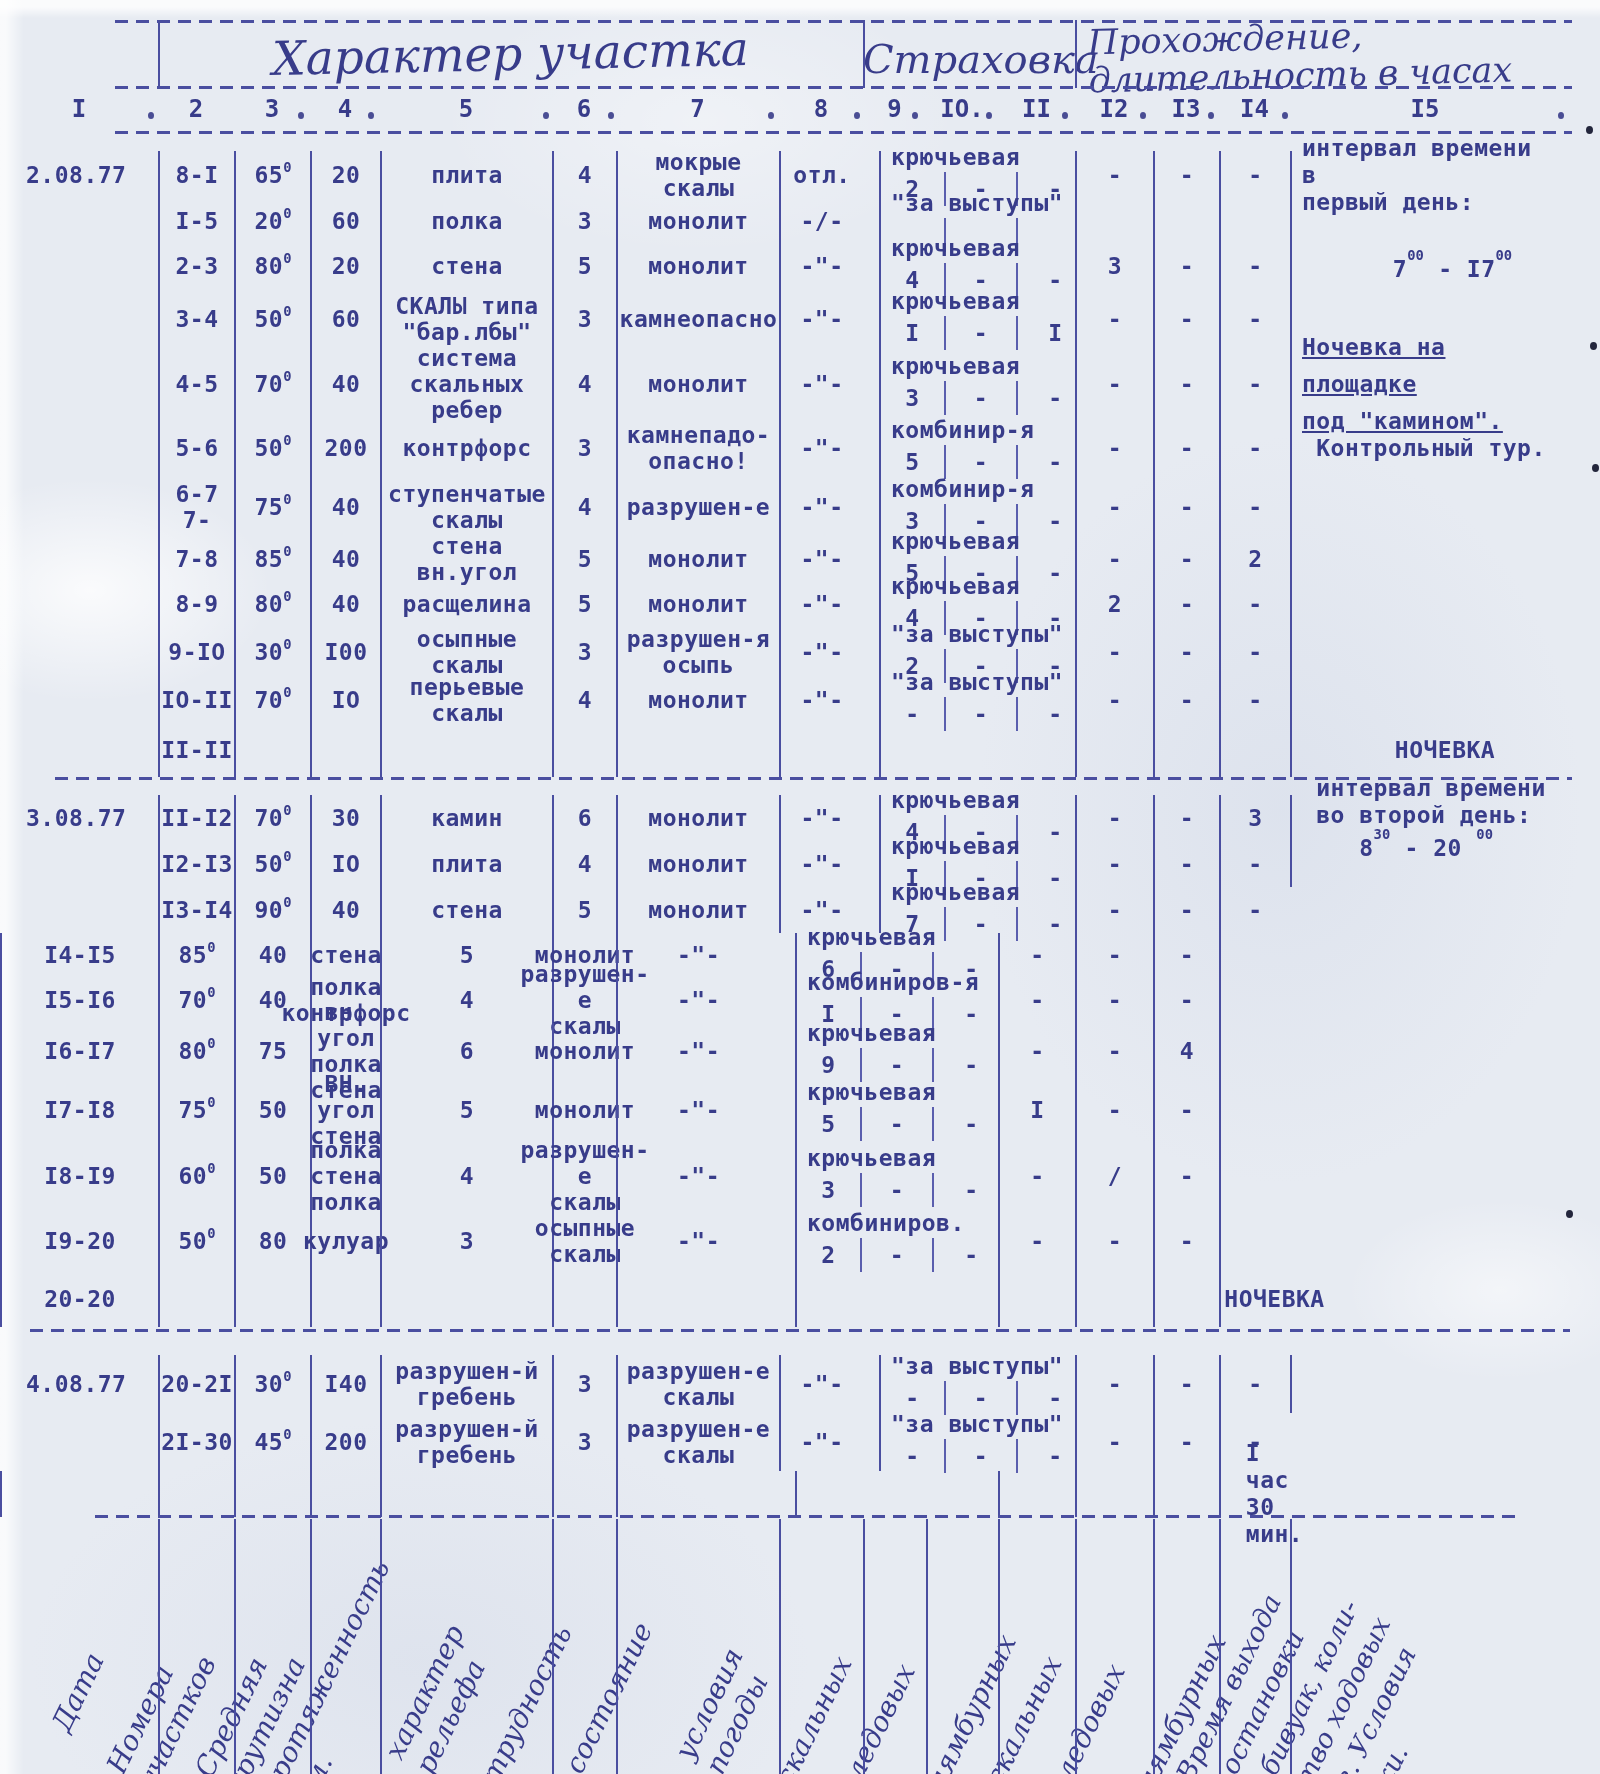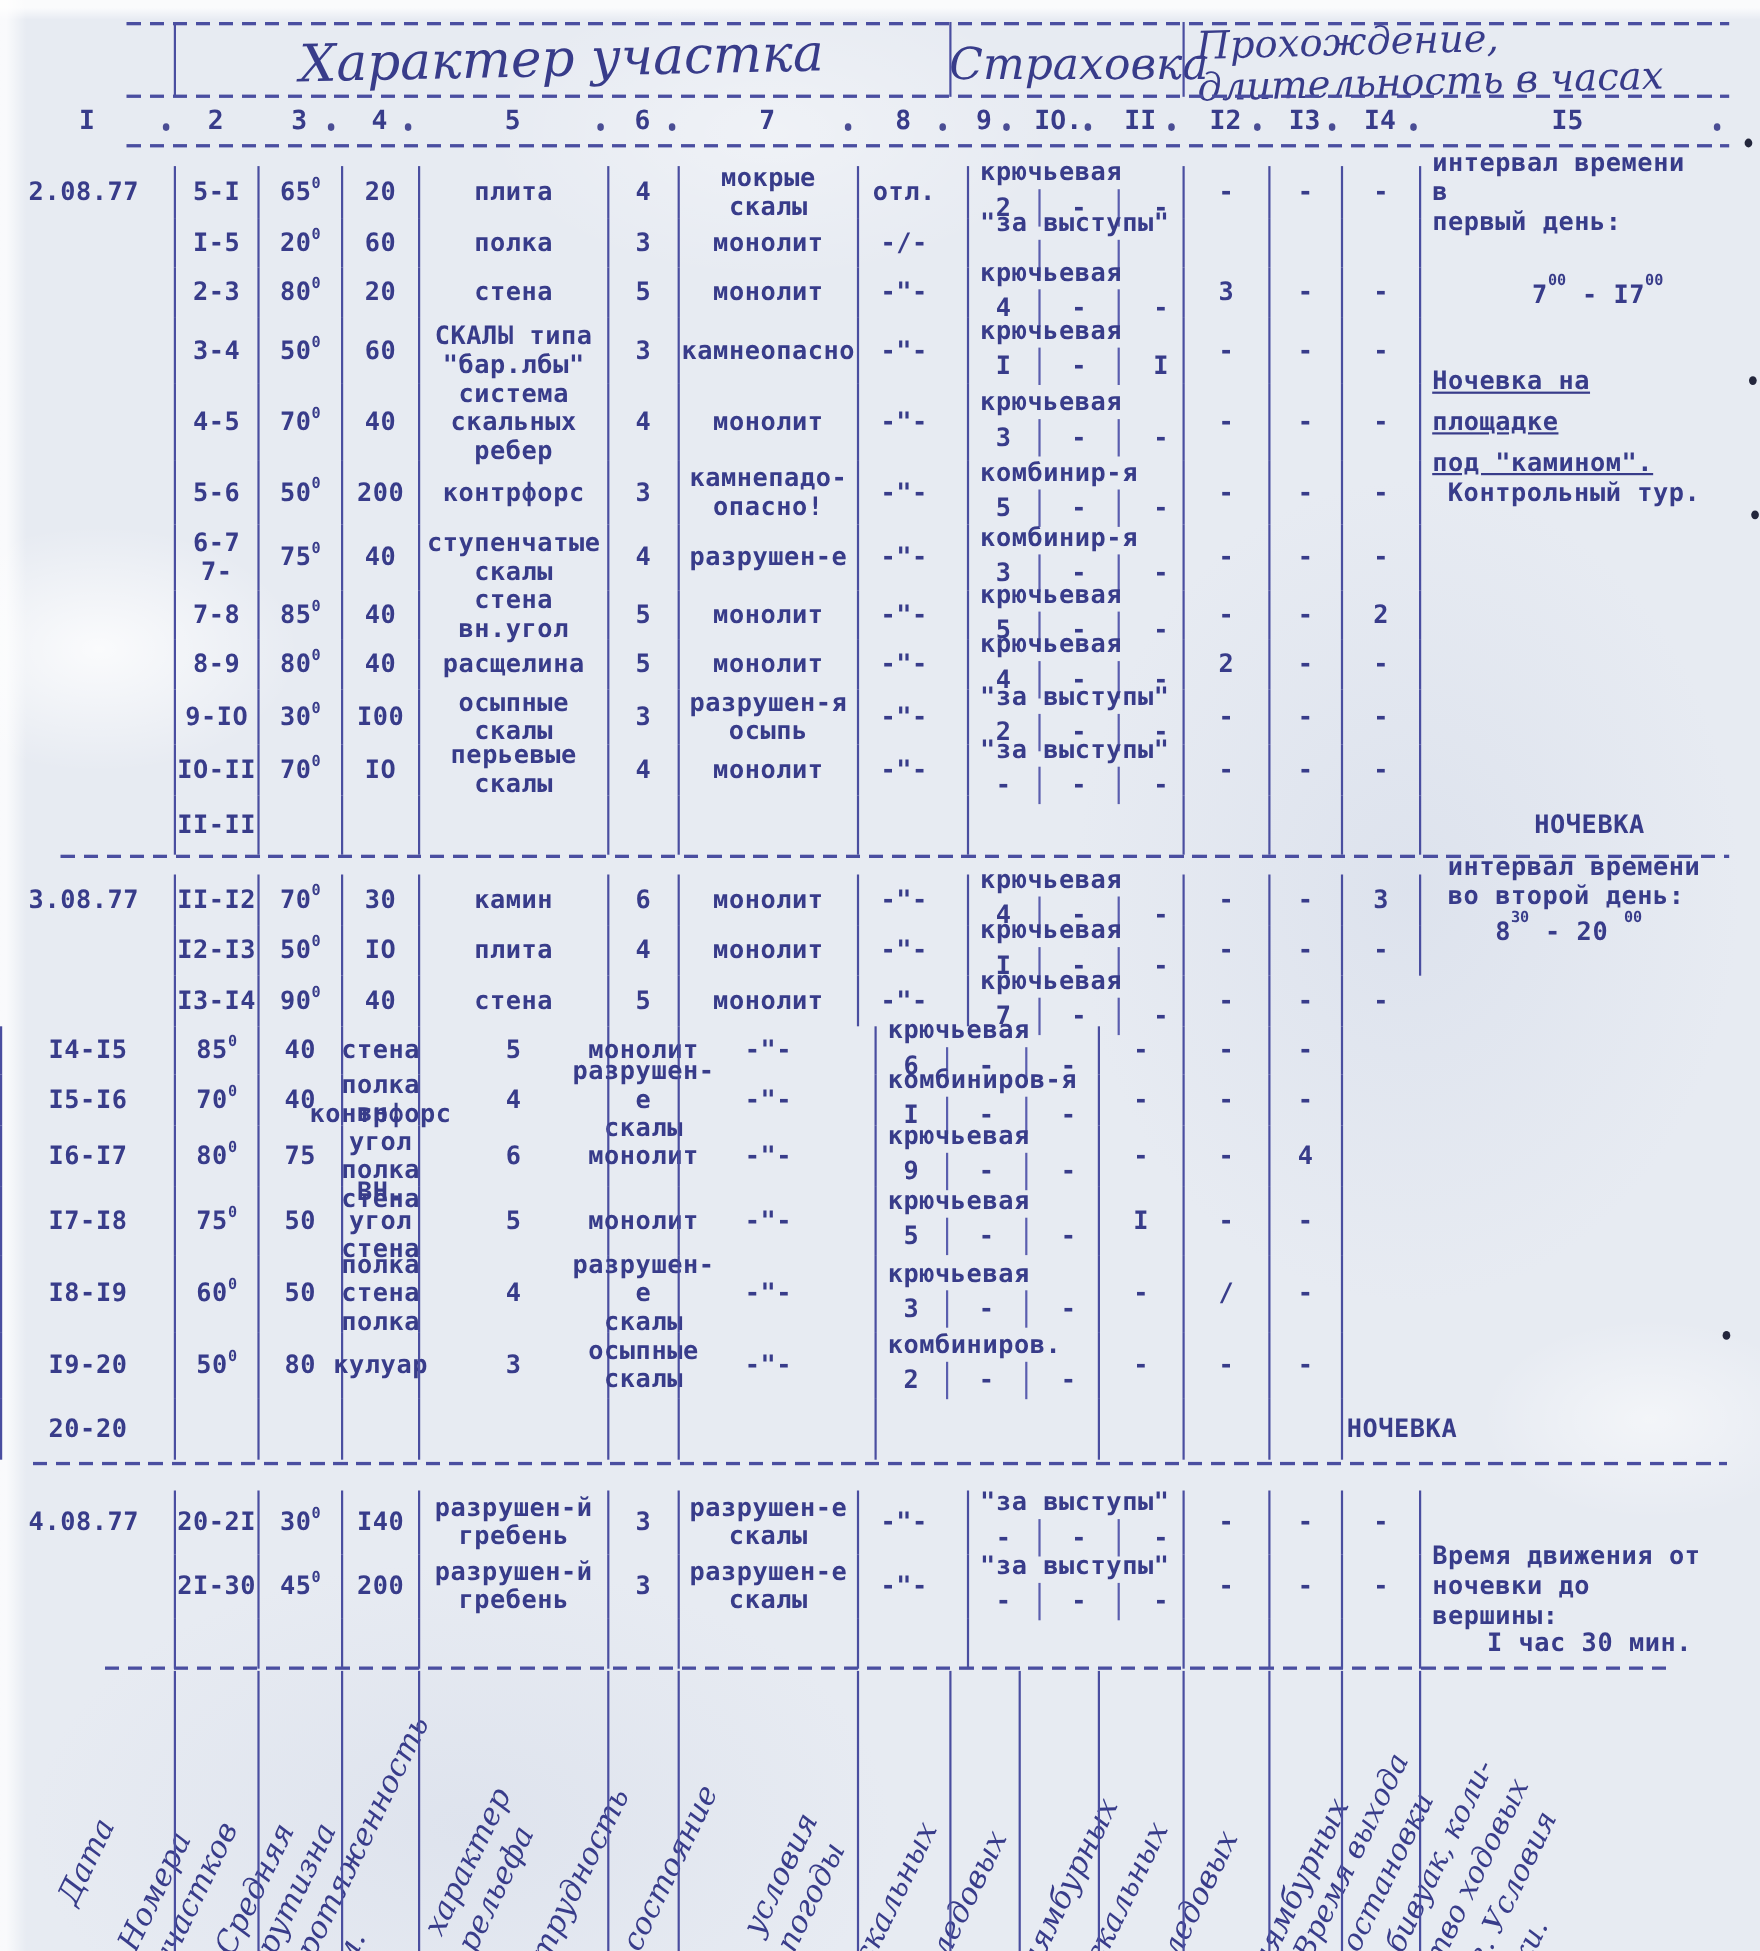--- a/index.html
+++ b/index.html
@@ -87,21 +87,21 @@
       <div class="n">IO.</div>
       <div class="n">II</div>
       <div class="n">I2</div>
       <div class="n">I3</div>
       <div class="n">I4</div>
       <div class="n">I5</div>
     </div>
   <div id="sectionsHost">
       <div class="sec" style="top: 131px; padding-top: 20px; grid-template-columns: 158px 76px 76px 70px 172px 64px 163px 84px 63px 72px 77px 78px 66px 71px 270px; grid-template-rows: 48px 44px 46px 60px 70px 58px 60px 44px 46px 50px 46px 54px; height: 626px;">
         <div class="cell c1">2.08.77</div>
-        <div class="cell">5-I</div>
+        <div class="cell">8-I</div>
         <div class="cell">65<sup>0</sup></div>
         <div class="cell">20</div>
         <div class="cell">плита</div>
         <div class="cell">4</div>
         <div class="cell">мокрые<br>скалы</div>
         <div class="cell">отл.</div>
         <div class="belay" style="grid-column: span 3;">
           <div class="bl">крючьевая</div>
           <div class="bv">2</div>
           <div class="bv bsep">-</div>
@@ -524,23 +524,20 @@
         <div class="cell">-"-</div>
         <div class="belay" style="grid-column: span 3;">
           <div class="bl">"за выступы"</div>
           <div class="bv">-</div>
           <div class="bv bsep">-</div>
           <div class="bv bsep">-</div>
         </div>
         <div class="cell">-</div>
         <div class="cell">-</div>
         <div class="cell">-</div>
-        <div class="cell c15">
-          <div class="note ">Время движения от<br>ночевки до вершины:</div>
-        </div>
         <div class="cell c1"></div>
         <div class="cell"></div>
         <div class="cell"></div>
         <div class="cell"></div>
         <div class="cell"></div>
         <div class="cell"></div>
         <div class="cell"></div>
         <div class="cell"></div>
         <div class="belay" style="grid-column: span 3;"></div>
         <div class="cell"></div>

